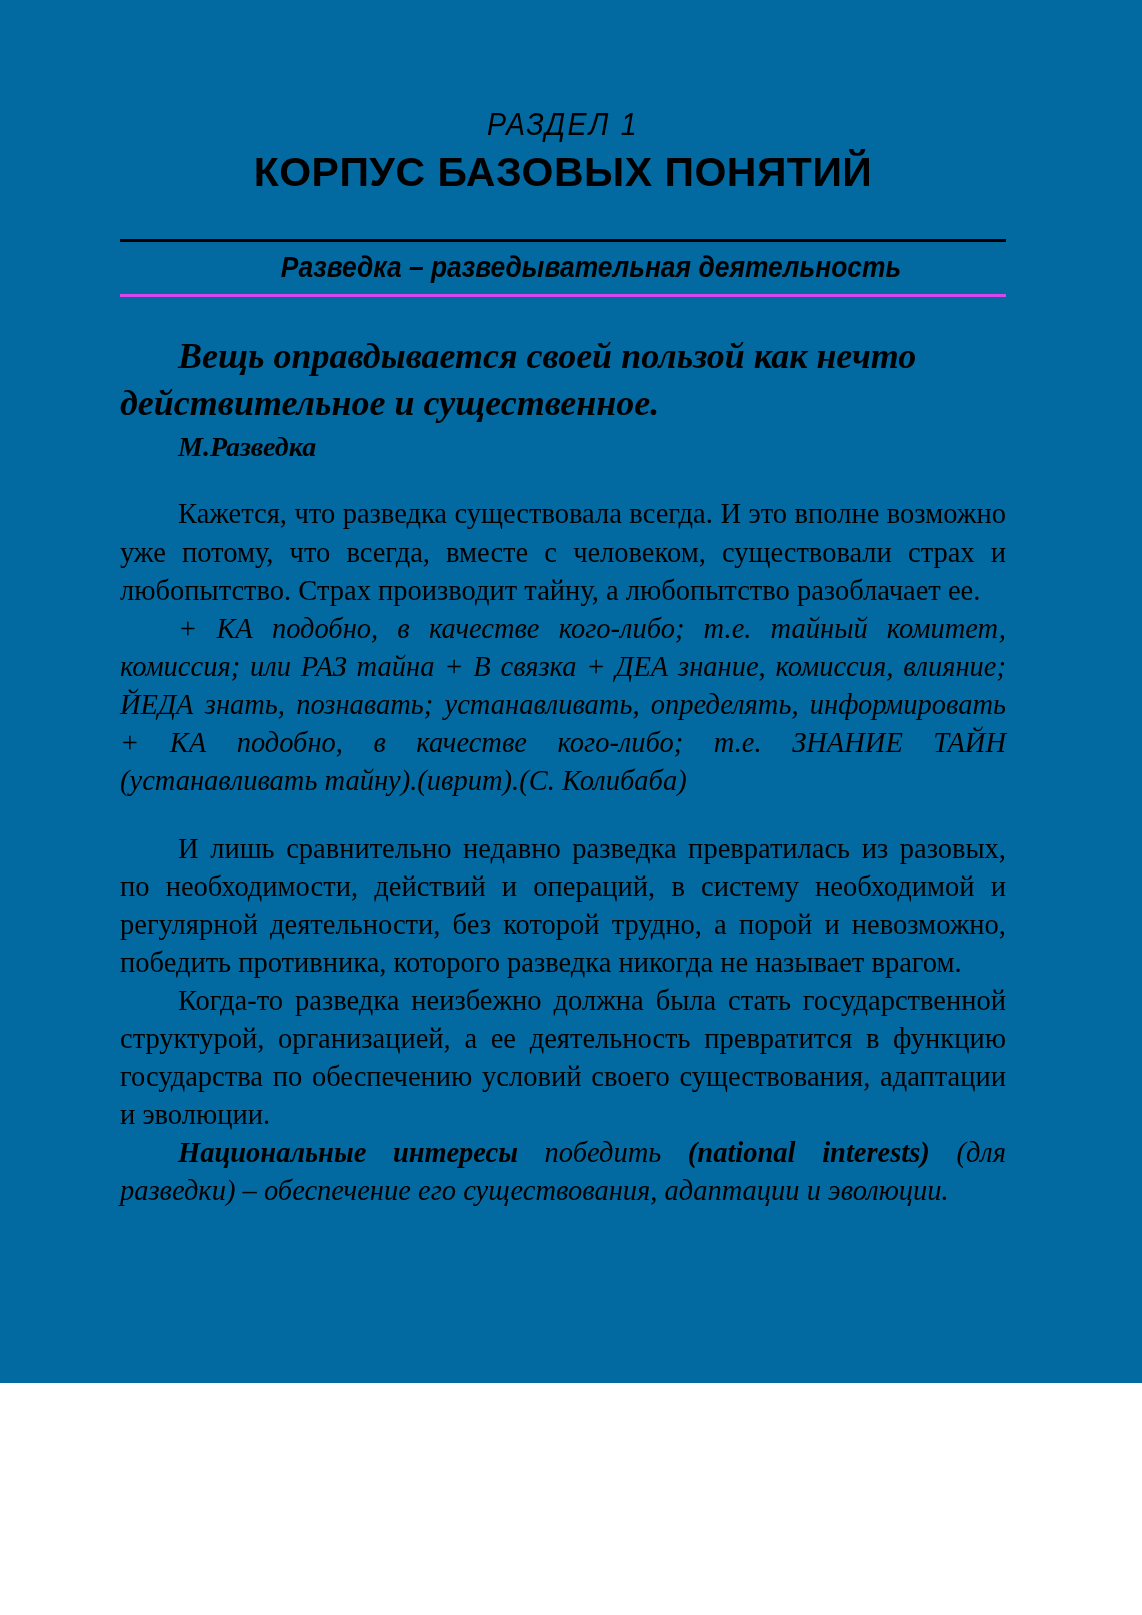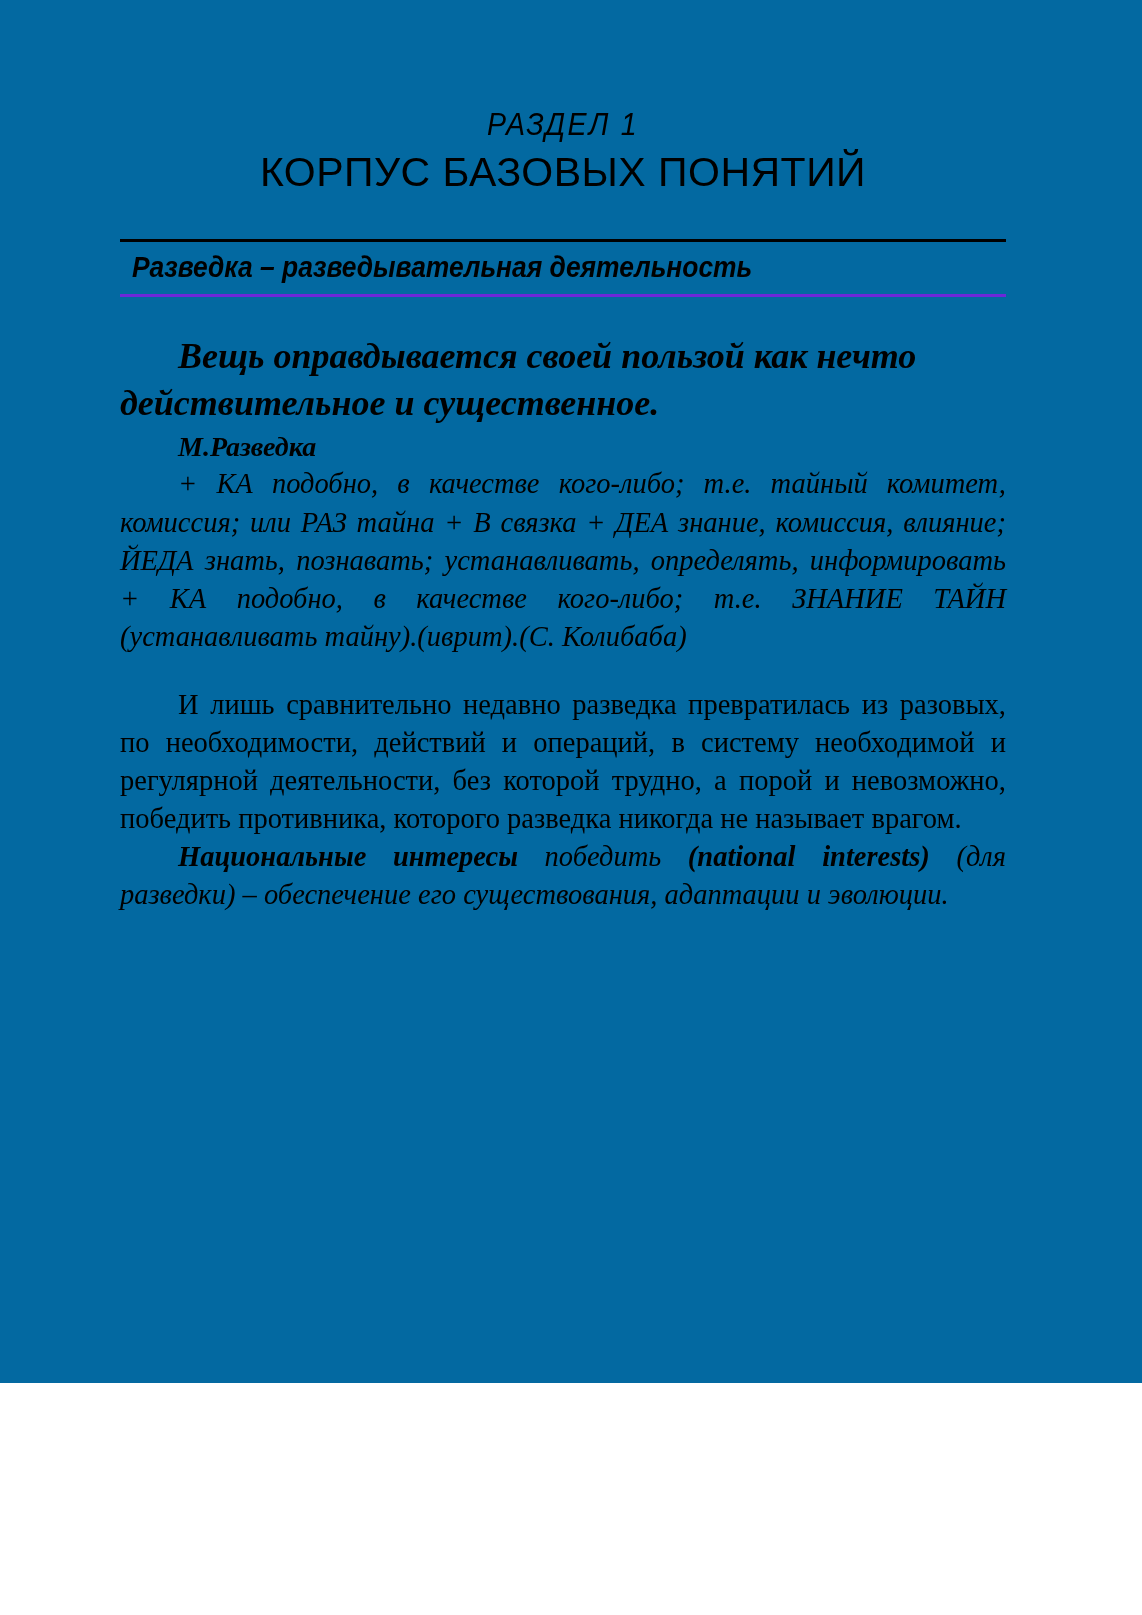--- a/index.html
+++ b/index.html
@@ -35,33 +35,34 @@
     font-size: 31px;
     letter-spacing: 2.5px;
     margin: 0;
     padding-top: 108px;
     line-height: 1.1;
     transform: scaleX(0.92);
   }
   .part-title {
     text-align: center;
     font-family: "Liberation Sans", "DejaVu Sans", sans-serif;
-    font-weight: normal;
+    font-weight: bold;
     font-size: 41px;
     letter-spacing: 0.5px;
     margin: 0;
     padding-top: 8px;
     line-height: 1.12;
   }
 
   .section-head {
     margin-top: 43px;
     border-top: 3px solid #000;
-    border-bottom: 3px solid #6d28d9;
+    border-bottom: 3px solid #d946ef;
     padding: 9px 0 11px 12px;
+    text-align: right;
   }
   .section-head-text {
     font-family: "Liberation Sans", "DejaVu Sans", sans-serif;
     font-style: italic;
     font-weight: bold;
     font-size: 30px;
     line-height: 1.05;
     transform: scaleX(0.88);
     transform-origin: left center;
     display: block;
@@ -144,26 +145,28 @@
     <div class="part-title">КОРПУС БАЗОВЫХ ПОНЯТИЙ</div>
 
     <div class="section-head">
       <span class="section-head-text">Разведка – разведывательная деятельность</span>
     </div>
 
     <p class="epigraph indent">Вещь оправдывается своей пользой как нечто действительное и существенное.</p>
 
     <p class="epigraph-attr">М.Разведка</p>
 
+    <p class="para-body indent">Кажется, что разведка существовала всегда. И это вполне возможно уже потому, что всегда, вместе с человеком, существовали страх и любопытство. Страх производит тайну, а любопытство разоблачает ее.</p>
 
 
     <p class="etym-cont indent">+ КА подобно, в качестве кого-либо; т.е. тайный комитет, комиссия; или РАЗ тайна + В связка + ДЕА знание, комиссия, влияние; ЙЕДА знать, познавать; устанавливать, определять, информировать + КА подобно, в качестве кого-либо; т.е. ЗНАНИЕ ТАЙН (устанавливать тайну).(иврит).(С. Колибаба)</p>
 
     <p class="para-body indent">И лишь сравнительно недавно разведка превратилась из разовых, по необходимости, действий и операций, в систему необходимой и регулярной деятельности, без которой трудно, а порой и невозможно, победить противника, которого разведка никогда не называет врагом.</p>
 
+    <p class="para-tight indent">Когда-то разведка неизбежно должна была стать государственной структурой, организацией, а ее деятельность превратится в функцию государства по обеспечению условий своего существования, адаптации и эволюции.</p>
 
     <p class="ni-para">
       <span class="bi">Национальные интересы</span><span class="ital"> победить </span><span class="bi">(national interests)</span><span class="ital"> (для разведки) – обеспечение его существования, адаптации и эволюции.</span>
     </p>
 
 
   </div>
 
   <div class="page-number">9</div>
 </div>

